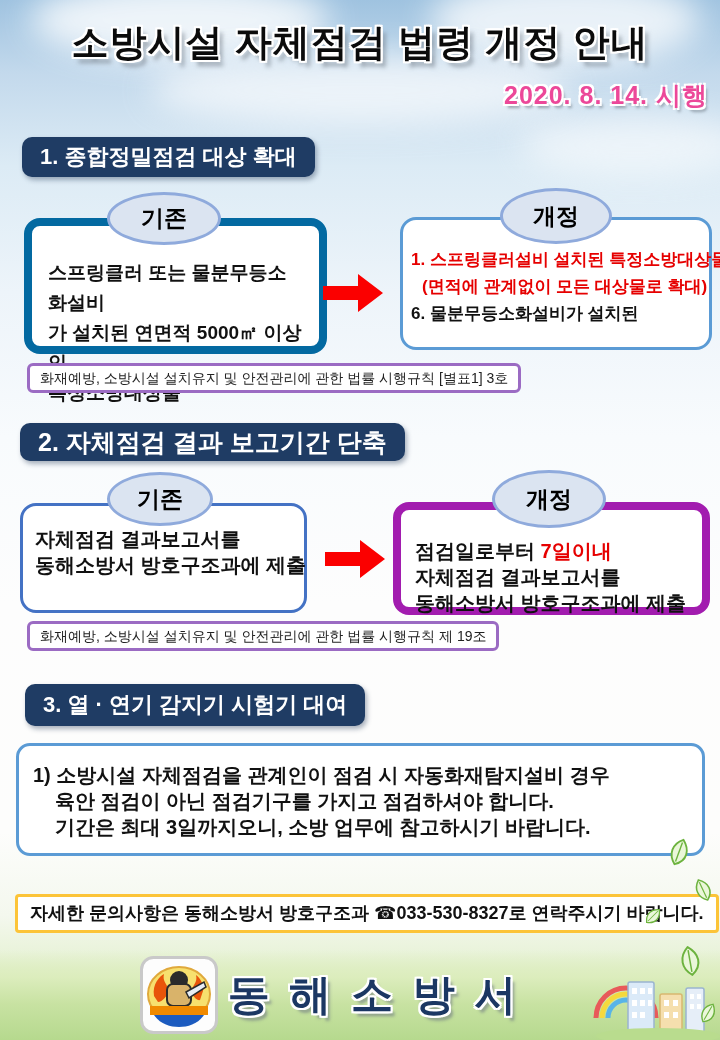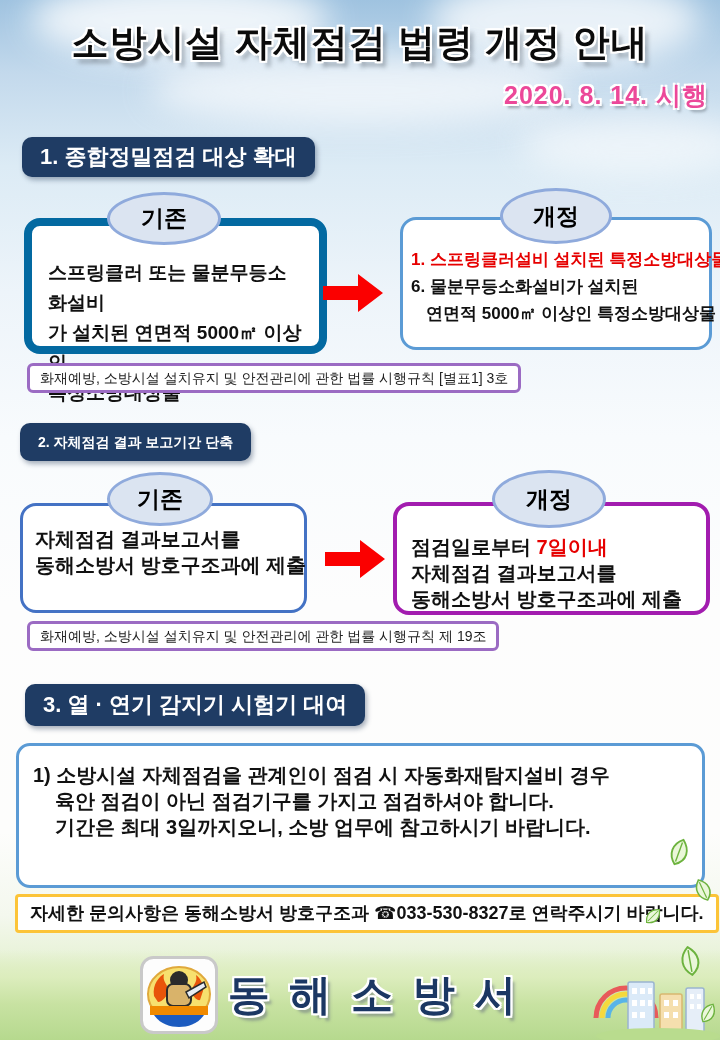--- a/index.html
+++ b/index.html
@@ -21,32 +21,32 @@
     letter-spacing:1px;
     text-shadow:-2px -2px 0 #fff,2px -2px 0 #fff,-2px 2px 0 #fff,2px 2px 0 #fff,
       3px 4px 3px rgba(100,110,120,.6);
   }
   .section-heading{
     position:absolute;background:#1f3c64;color:#fff;font-weight:bold;
     border-radius:10px;padding:0 18px;white-space:nowrap;
     box-shadow:2px 3px 5px rgba(40,60,90,.4);
   }
   #sec1-heading{left:22px;top:137px;font-size:22px;line-height:40px;}
-  #sec2-heading{left:20px;top:423px;font-size:14px;line-height:38px;}
+  #sec2-heading{left:20px;top:423px;font-size:25px;line-height:38px;}
   #sec3-heading{left:25px;top:684px;font-size:22px;line-height:42px;}
   .content-box{position:absolute;background:#fff;border-radius:16px;z-index:2;box-sizing:border-box;}
   #sec1-before-box{left:24px;top:218px;width:303px;height:136px;border:8px solid #0369a1;padding:32px 15px 0 16px;}
   #sec1-before-box .ln{font-size:19px;font-weight:bold;line-height:30px;color:#111;}
   #sec1-after-box{left:400px;top:217px;width:312px;height:133px;border:3px solid #5b9bd5;padding:26px 0 0 8px;}
   #sec1-after-box .ln{font-size:17px;font-weight:bold;line-height:27px;color:#111;white-space:nowrap;}
   #sec1-after-box .red{color:#e60000;}
   #sec1-after-box .ind{padding-left:11px;}
   #sec1-after-box .ind2{padding-left:15px;}
   #sec2-before-box{left:20px;top:503px;width:287px;height:110px;border:3px solid #4472c4;padding:20px 0 0 12px;}
-  #sec2-after-box{left:393px;top:502px;width:317px;height:113px;border:4px solid #a21caf;padding:28px 0 0 14px;}
+  #sec2-after-box{left:393px;top:502px;width:317px;height:113px;border:8px solid #a21caf;padding:28px 0 0 14px;}
   .ln2{font-size:20px;font-weight:bold;line-height:26px;color:#111;white-space:nowrap;}
   .hl-blue{color:#0000e6;}
   .hl-red{color:#e60000;}
   .label-ellipse{
     position:absolute;background:#dbe4f1;border:3px solid #8faadc;border-radius:50%;
     display:flex;align-items:center;justify-content:center;
     font-size:23px;font-weight:bold;color:#000;z-index:3;
   }
   #sec1-before-ellipse{left:107px;top:192px;width:108px;height:47px;}
   #sec1-after-ellipse{left:500px;top:188px;width:106px;height:50px;}
@@ -54,21 +54,21 @@
   #sec2-after-ellipse{left:492px;top:470px;width:108px;height:52px;}
   .arrow{position:absolute;z-index:2;}
   #arrow1{left:323px;top:272px;}
   #arrow2{left:325px;top:538px;}
   .footnote{
     position:absolute;background:#fff;border:3px solid #9b6bc3;border-radius:6px;
     font-size:14px;color:#222;line-height:24px;padding:0 10px;white-space:nowrap;z-index:2;
   }
   #footnote1{left:27px;top:363px;text-align:right;}
   #footnote2{left:27px;top:621px;}
-  #sec3-box{left:16px;top:743px;width:689px;height:145px;border:3px solid #5b9bd5;border-radius:14px;padding:16px 0 0 14px;}
+  #sec3-box{left:16px;top:743px;width:689px;height:113px;border:3px solid #5b9bd5;border-radius:14px;padding:16px 0 0 14px;}
   #sec3-box .ln3{font-size:20px;font-weight:bold;line-height:26px;color:#111;white-space:nowrap;}
   #sec3-box .ind{padding-left:22px;}
   .contact-box{
     position:absolute;left:15px;top:894px;background:#fff;border:3px solid #fcc438;border-radius:4px;
     font-size:18px;font-weight:bold;color:#111;line-height:33px;padding:0 12px;white-space:nowrap;z-index:2;
   }
   .footer{position:absolute;top:956px;left:0;width:720px;display:flex;align-items:center;justify-content:center;padding-right:60px;box-sizing:border-box;gap:10px;z-index:3;}
   .org-name{
     font-size:42px;font-weight:bold;color:#1b3763;letter-spacing:4px;white-space:nowrap;
     text-shadow:-2px -2px 0 #fff,2px -2px 0 #fff,-2px 2px 0 #fff,2px 2px 0 #fff,
@@ -100,22 +100,22 @@
   <div class="ln">특정소방대상물</div>
 </div>
 <div class="label-ellipse" id="sec1-before-ellipse">기존</div>
 
 <svg class="arrow" id="arrow1" width="60" height="42" viewBox="0 0 60 42">
   <polygon points="0,14 35,14 35,2 60,21 35,40 35,28 0,28" fill="#fb0000"></polygon>
 </svg>
 
 <div class="content-box" id="sec1-after-box">
   <div class="ln red">1. 스프링클러설비 설치된 특정소방대상물</div>
+  <div class="ln red ind">(면적에 관계없이  모든 대상물로 확대)</div>
   <div class="ln">6. 물분무등소화설비가 설치된</div>
-  <div class="ln ind2">연면적 5000㎡ 이상인 특정소방대상물</div>
 </div>
 <div class="label-ellipse" id="sec1-after-ellipse">개정</div>
 
 <div class="footnote" id="footnote1">화재예방, 소방시설 설치유지 및 안전관리에 관한 법률 시행규칙 [별표1] 3호</div>
 
 <div class="section-heading" id="sec2-heading">2. 자체점검 결과 보고기간 단축</div>
 
 <div class="content-box" id="sec2-before-box">
   <div class="ln2">자체점검 결과보고서를</div>
   <div class="ln2">동해소방서 방호구조과에 제출</div>

